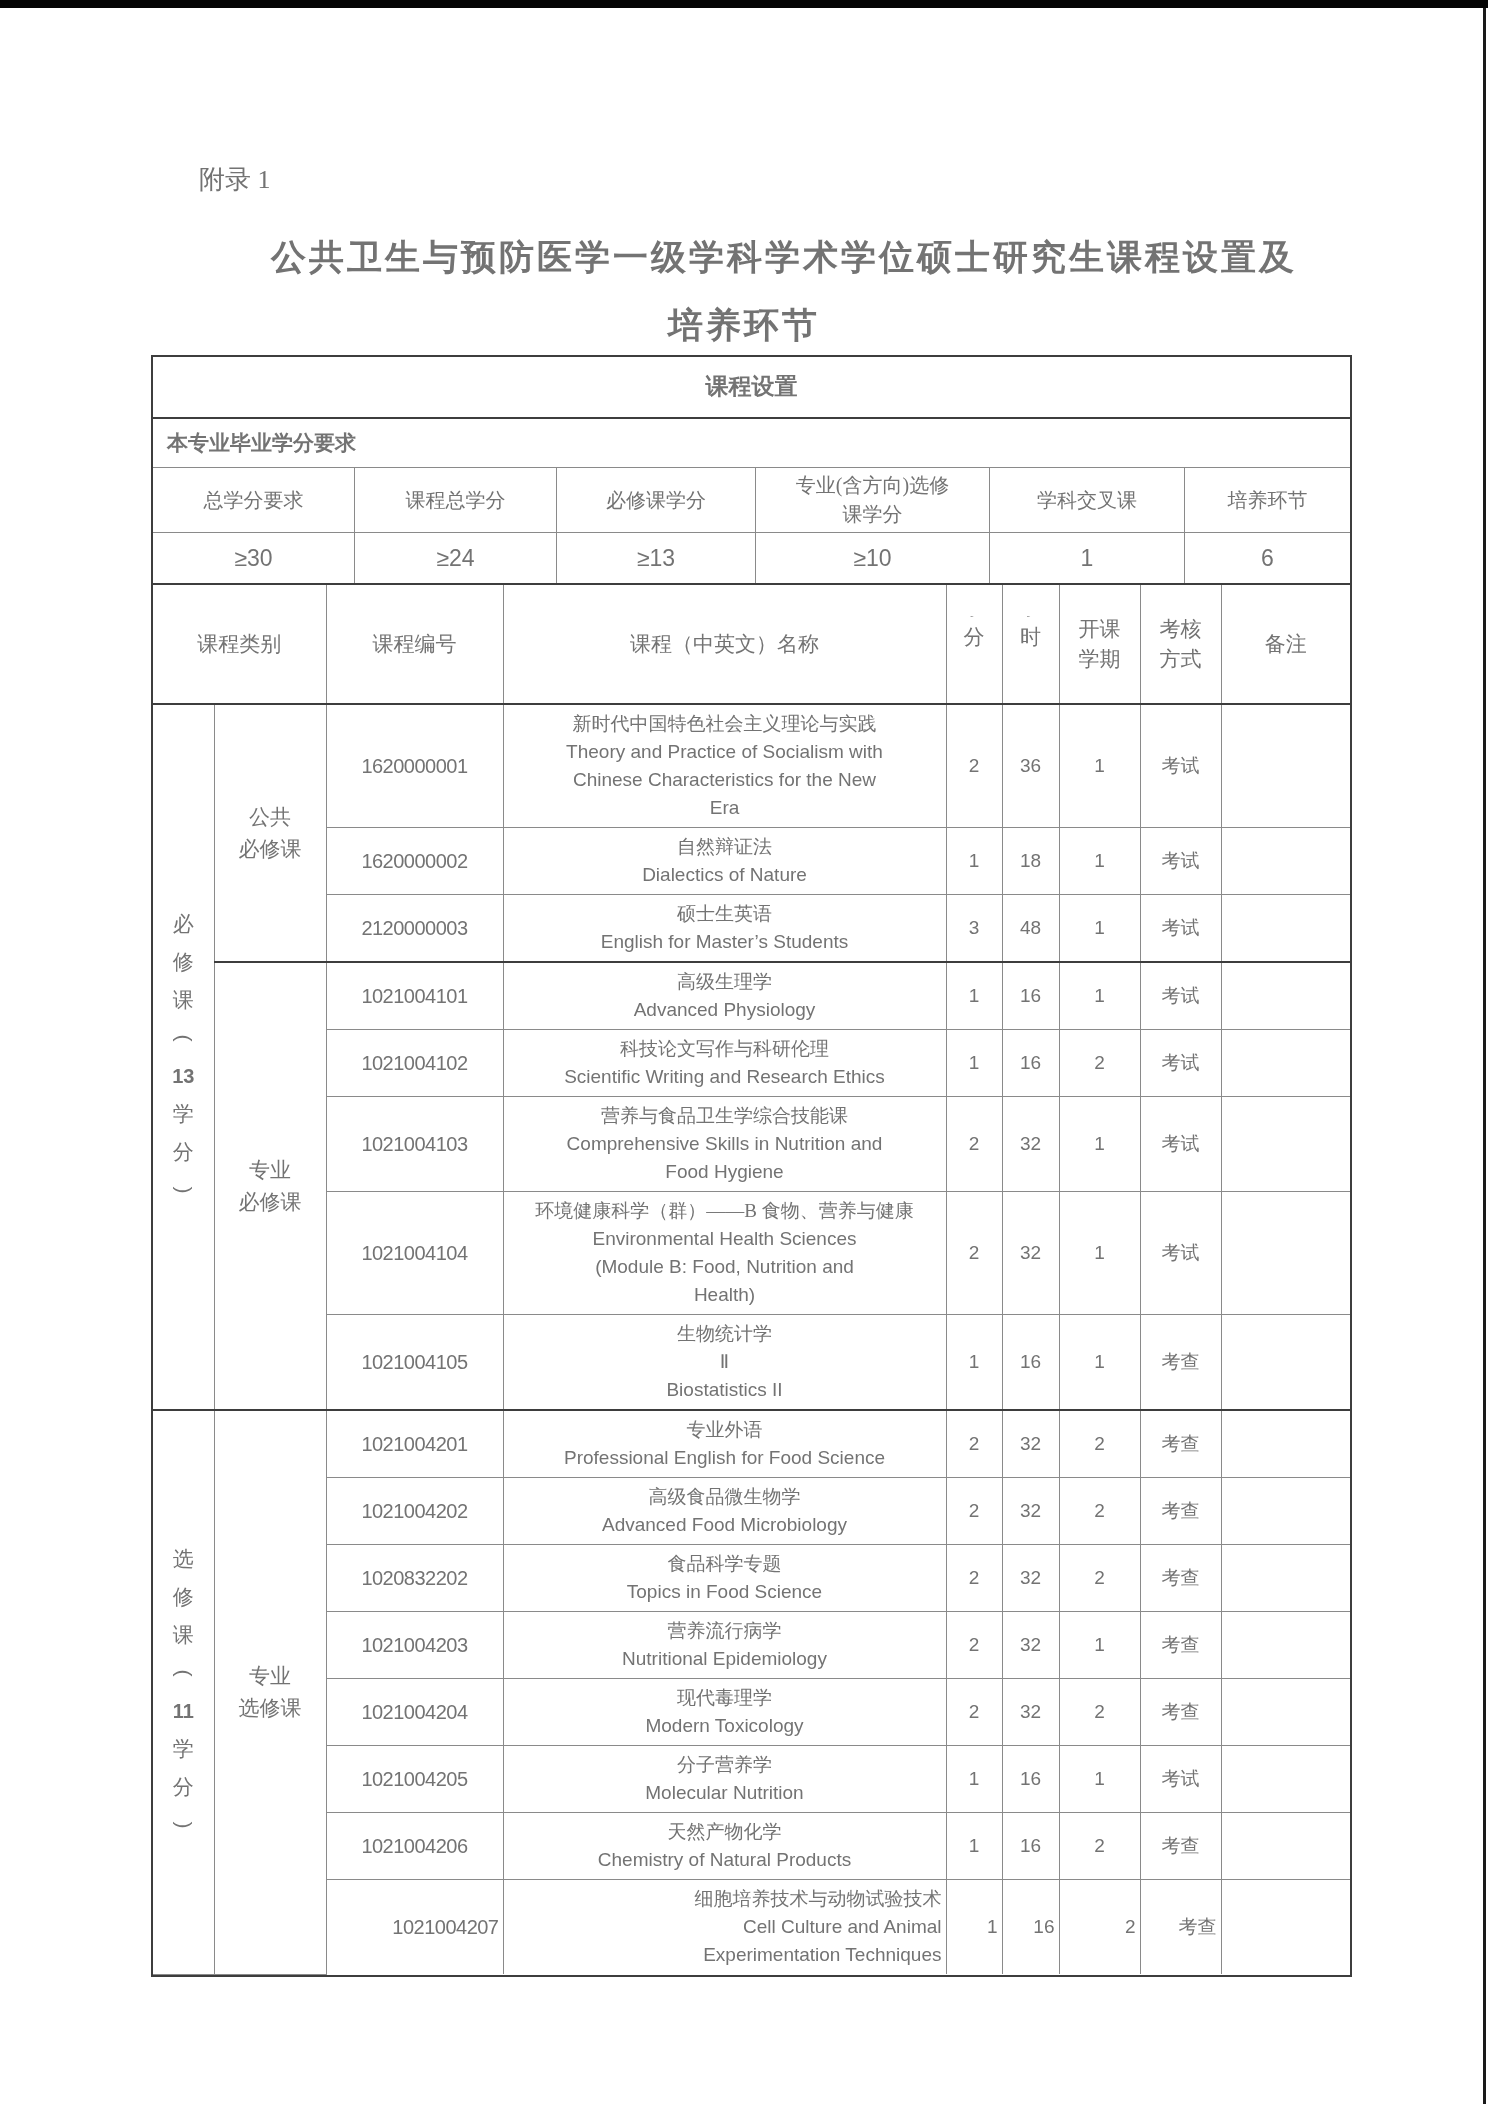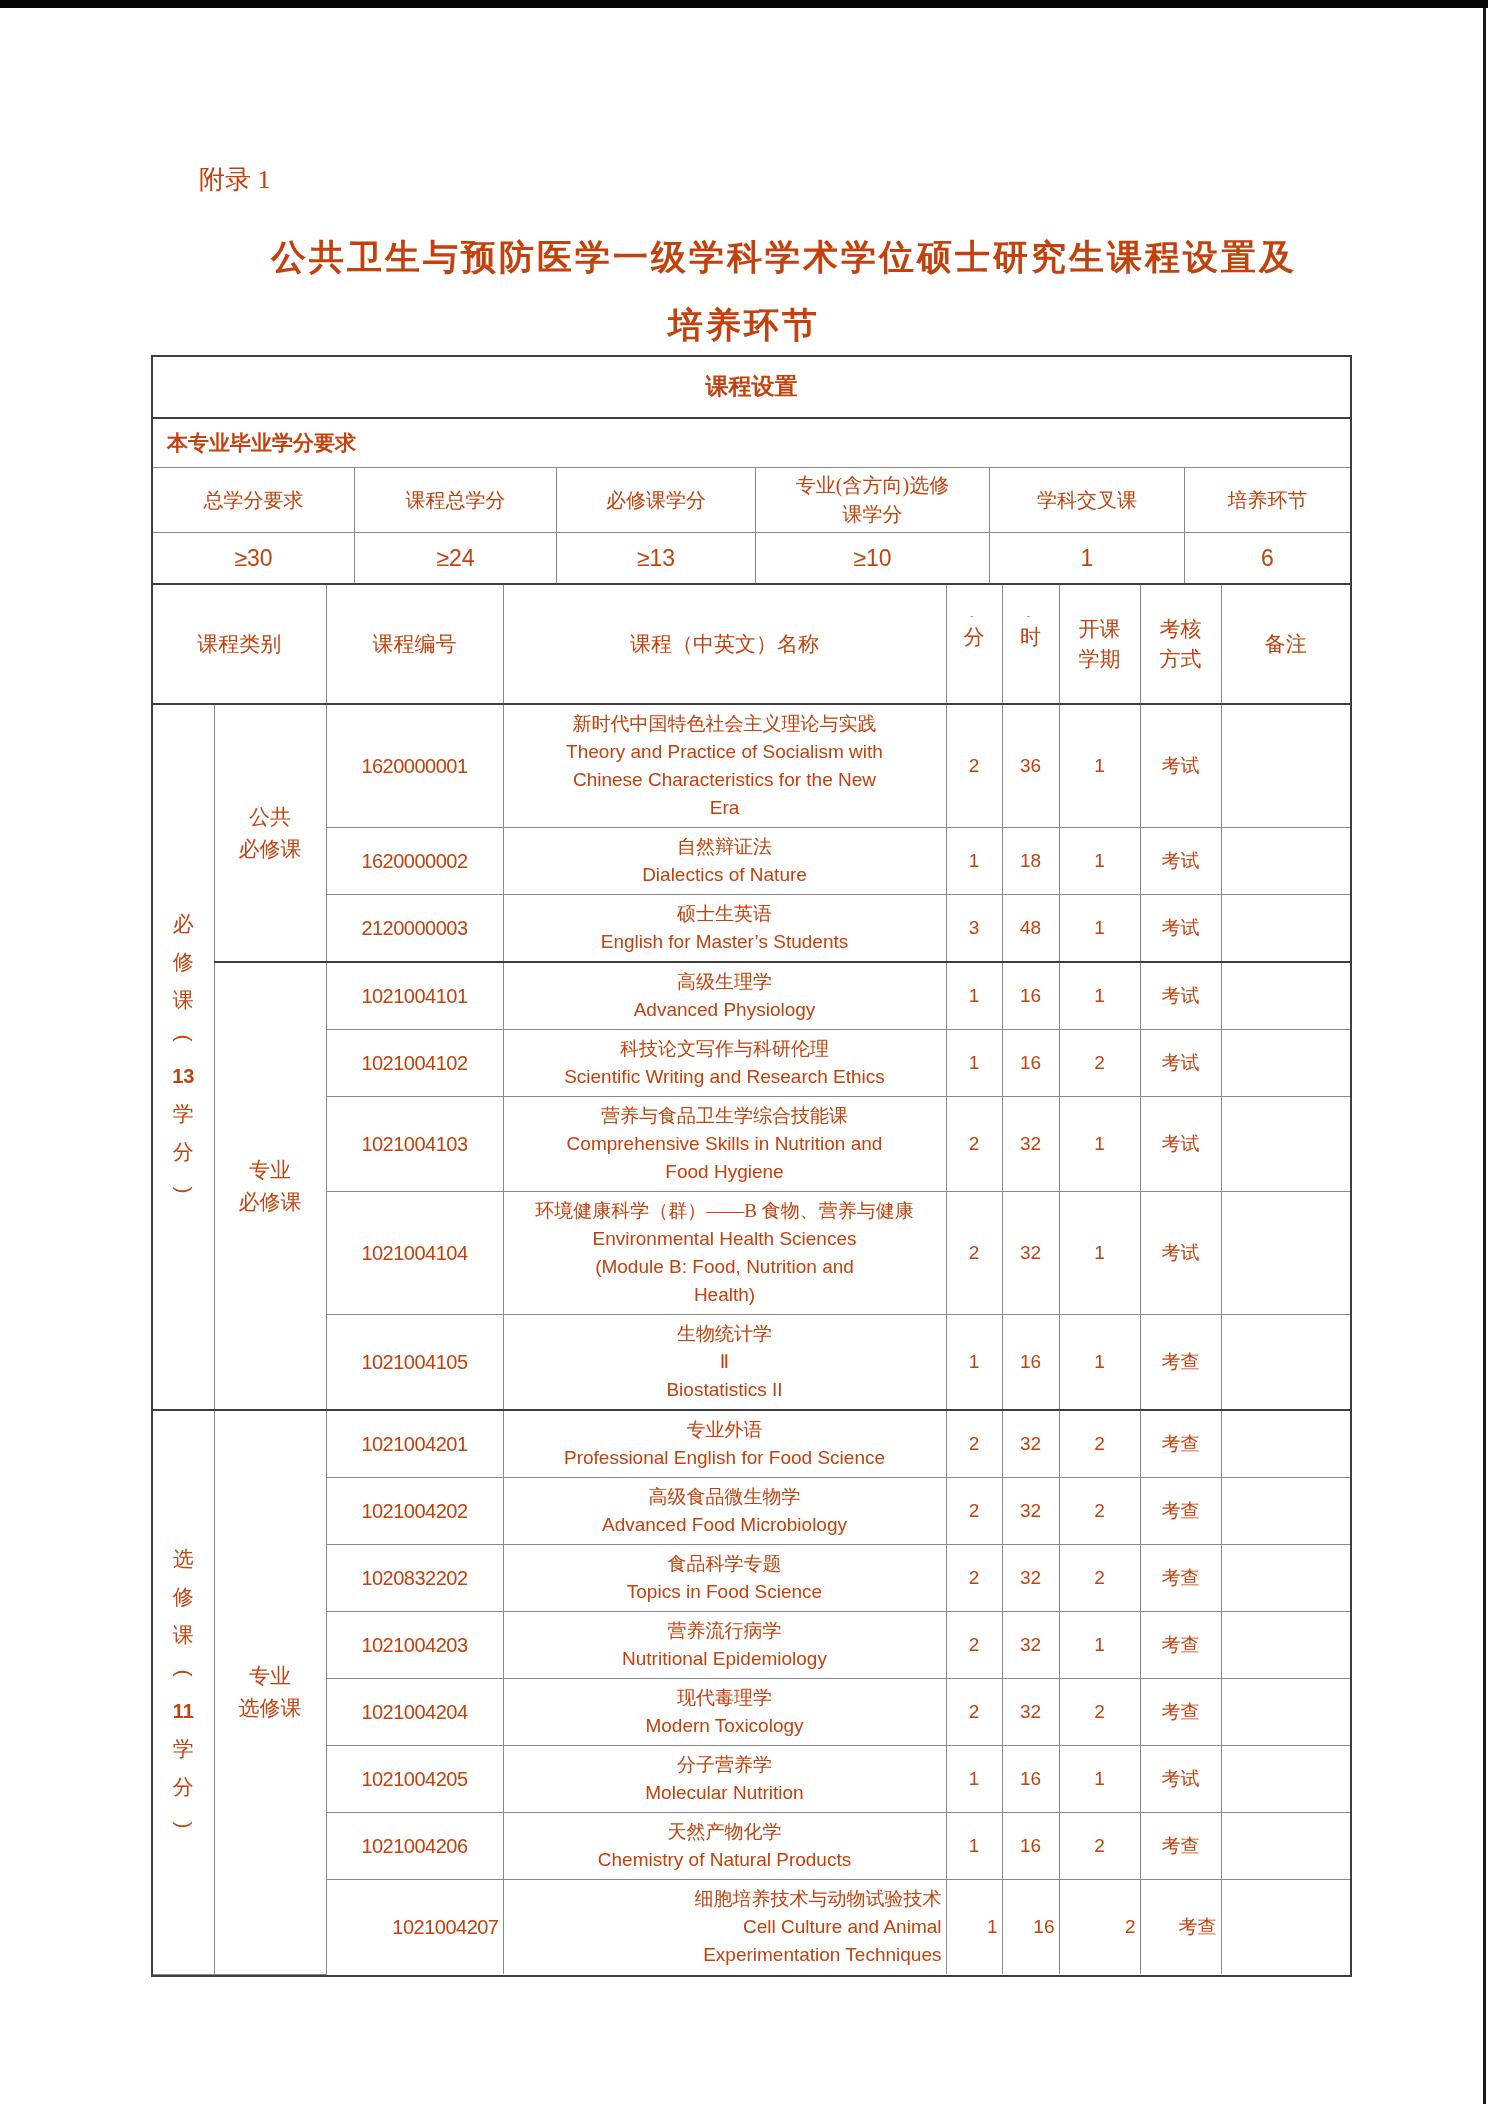--- a/index.html
+++ b/index.html
@@ -1,16 +1,16 @@
 <!DOCTYPE html>
 <html><head>
 <meta charset="utf-8">
 <style>
   html,body{margin:0;padding:0;background:#ffffff;}
-  .page{position:relative;width:1488px;height:2104px;background:#ffffff;color:#c2410c;
+  .page{position:relative;width:1488px;height:2104px;background:#ffffff;color:#737373;
         font-family:"Liberation Serif",serif;overflow:hidden;}
   .edge-top{position:absolute;left:0;top:0;width:1488px;height:8px;background:#050505;}
   .edge-right{position:absolute;left:1483px;top:8px;width:3px;height:2096px;background:#1a1a1a;}
 
   .appendix{position:absolute;left:199px;top:162px;font-size:26px;}
   .title1{position:absolute;left:0;top:234px;width:1488px;text-align:center;
           font-size:35px;font-weight:bold;letter-spacing:3px;padding-left:40px;}
   .title2{position:absolute;left:0;top:302px;width:1488px;text-align:center;
           font-size:35px;font-weight:bold;letter-spacing:3px;}
 

